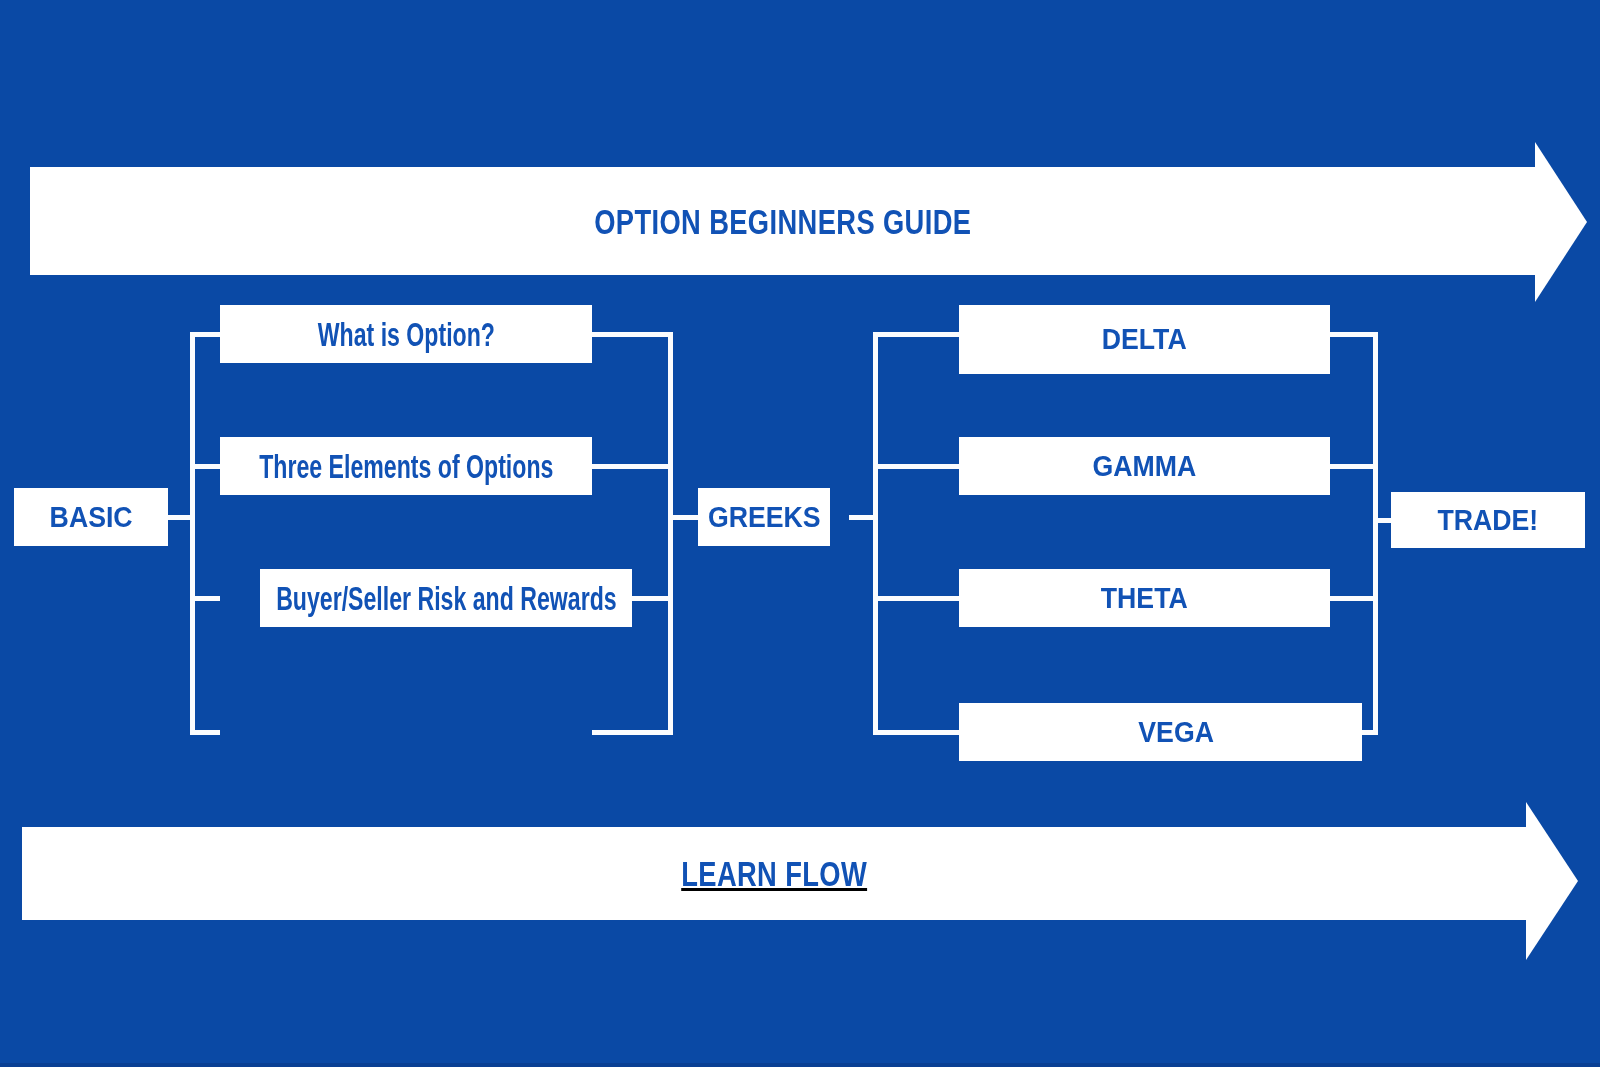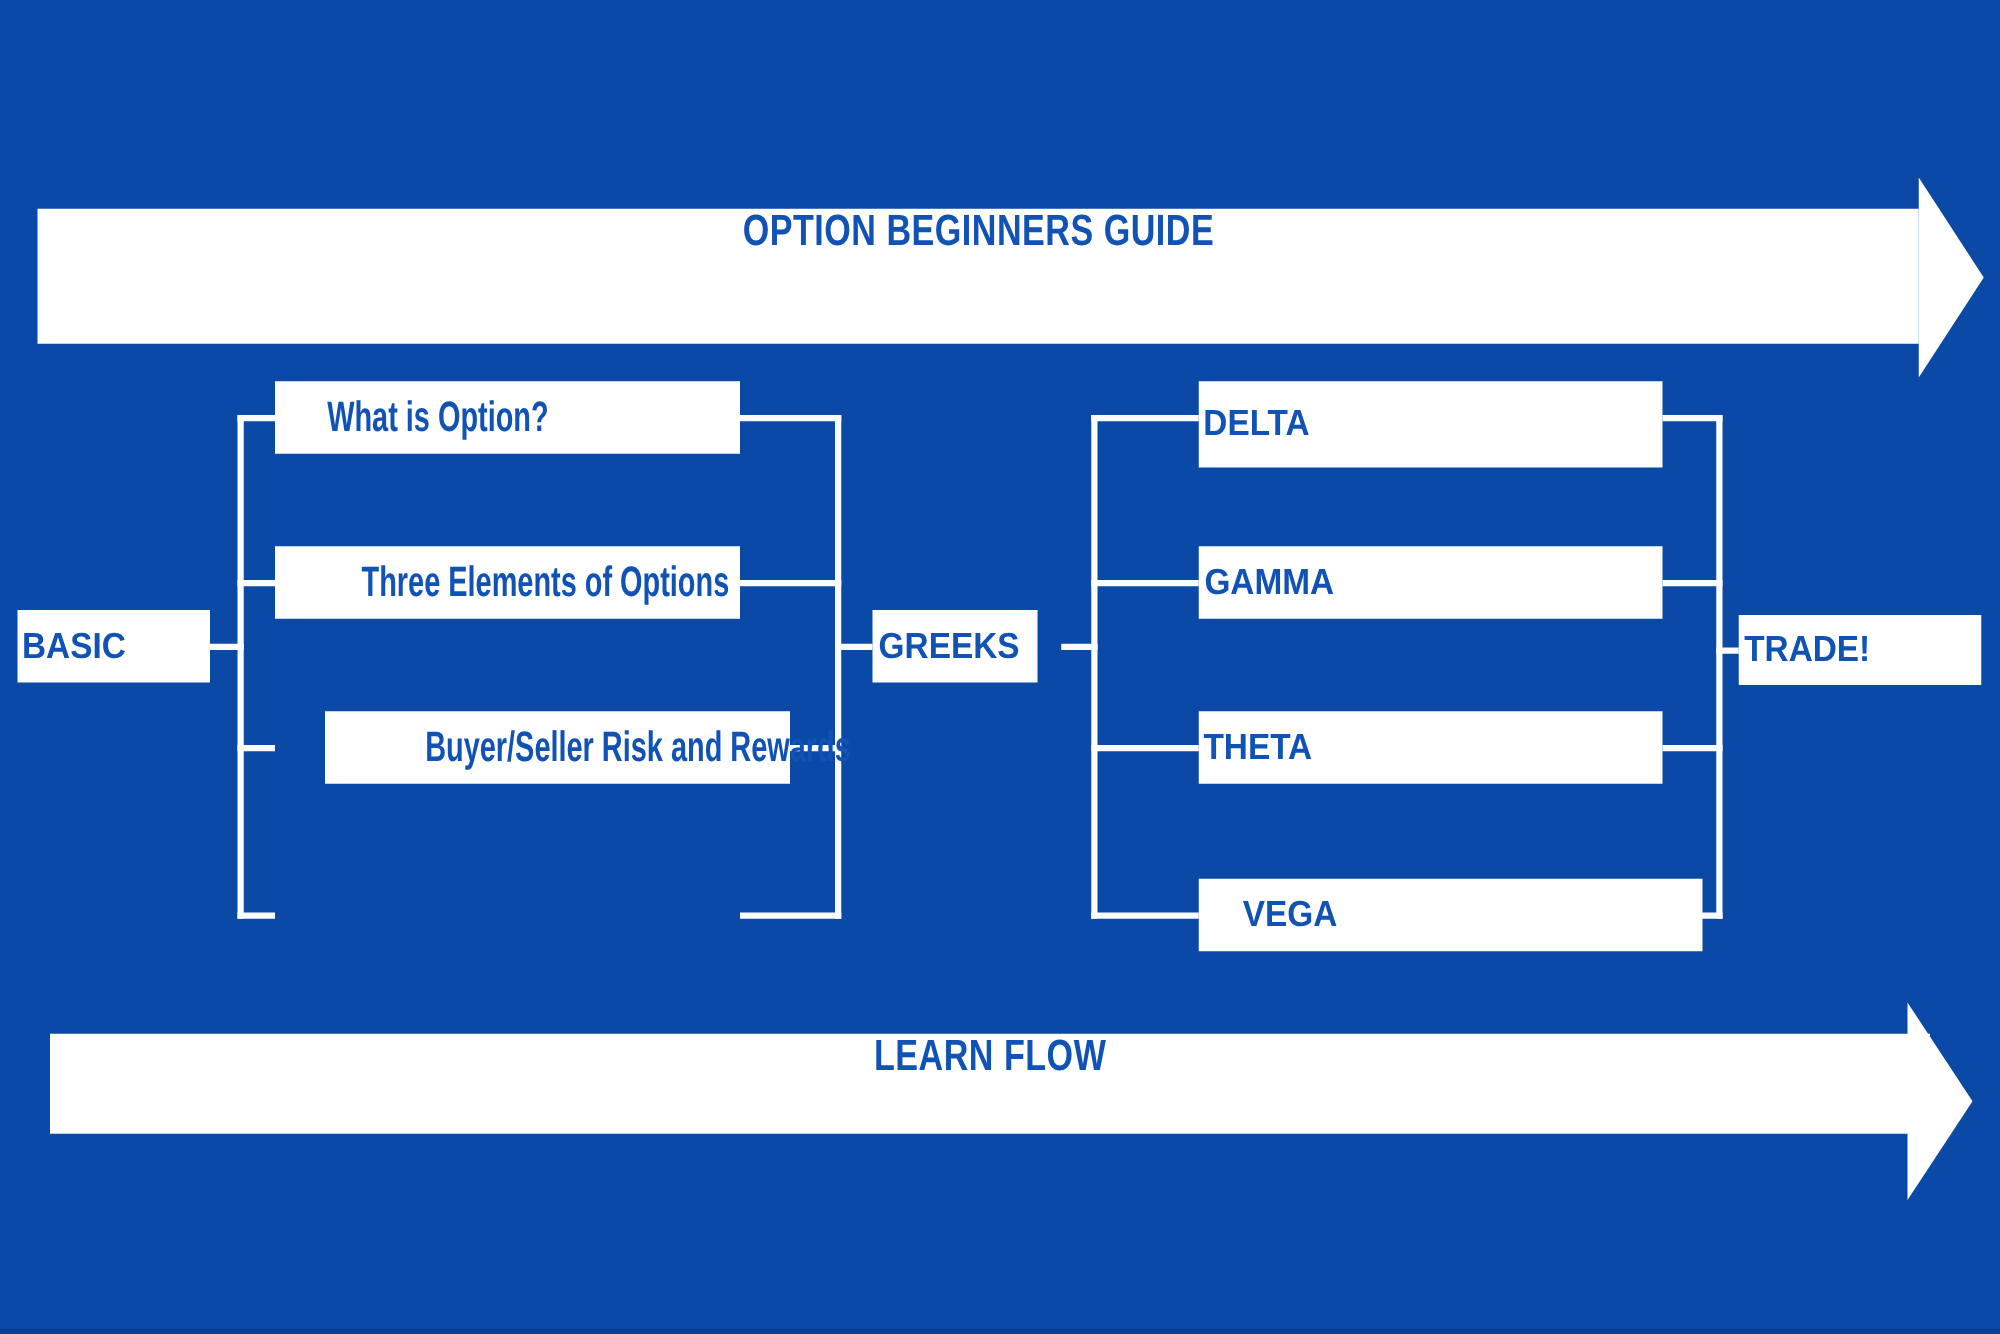--- a/index.html
+++ b/index.html
@@ -10,41 +10,41 @@
   }
   html,body{margin:0;padding:0;}
   body{background:#222;font-family:"Liberation Sans","DejaVu Sans",sans-serif;}
   .stage{
     position:relative;width:1600px;height:1067px;overflow:hidden;
     background:var(--background);
   }
   
   .banner-rect{
     position:absolute;background:var(--panel);
-    display:flex;justify-content:center;
+    display:flex;align-items:center;justify-content:center;
   }
   .banner-rect.top{left:30px;top:167px;width:1505px;height:108px;}
-  .banner-rect.bottom{left:40px;top:827px;width:1504px;height:80px;}
+  .banner-rect.bottom{left:22px;top:827px;width:1504px;height:93px;text-decoration:underline;}
   .banner-head{
     position:absolute;width:0;height:0;
     border-top:80px solid transparent;
     border-bottom:80px solid transparent;
     border-left:52px solid var(--panel);
   }
   .banner-head.top{left:1535px;top:142px;}
   .banner-head.bottom{left:1526px;top:802px;border-top-width:79px;border-bottom-width:79px;}
   .banner-label{
     font-weight:700;font-size:35px;line-height:1;color:var(--ink);
     display:inline-block;transform:scaleX(0.78);transform-origin:center center;
     white-space:nowrap;letter-spacing:0.5px;
   }
   
   .node{
     position:absolute;background:var(--panel);
-    display:flex;align-items:center;justify-content:flex-start;
+    display:flex;align-items:center;justify-content:center;
   }
   .node-label{
     font-weight:700;font-size:29px;line-height:1;color:var(--ink);
     display:inline-block;transform:scaleX(0.92);transform-origin:center center;
     white-space:nowrap;
   }
   .topic-label{
     font-weight:700;font-size:34px;line-height:1;color:var(--ink);
     display:inline-block;transform:scaleX(0.68);transform-origin:center center;
     white-space:nowrap;

